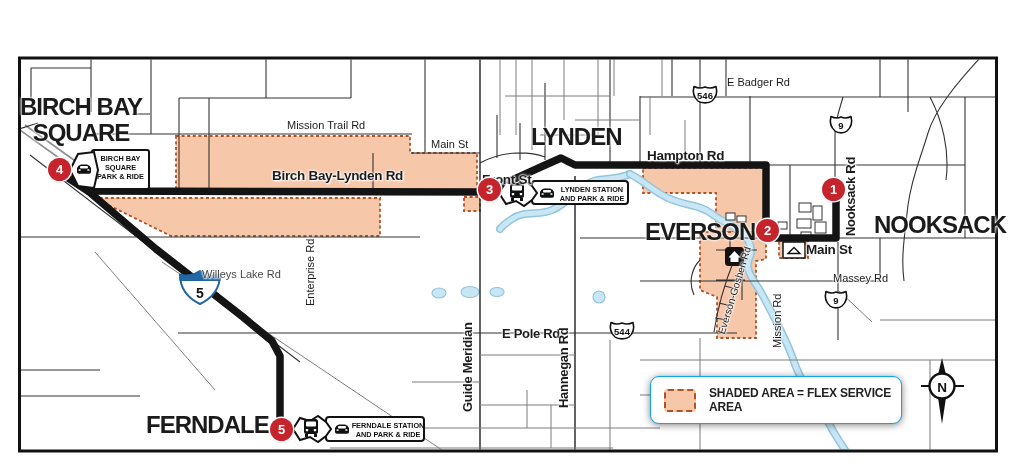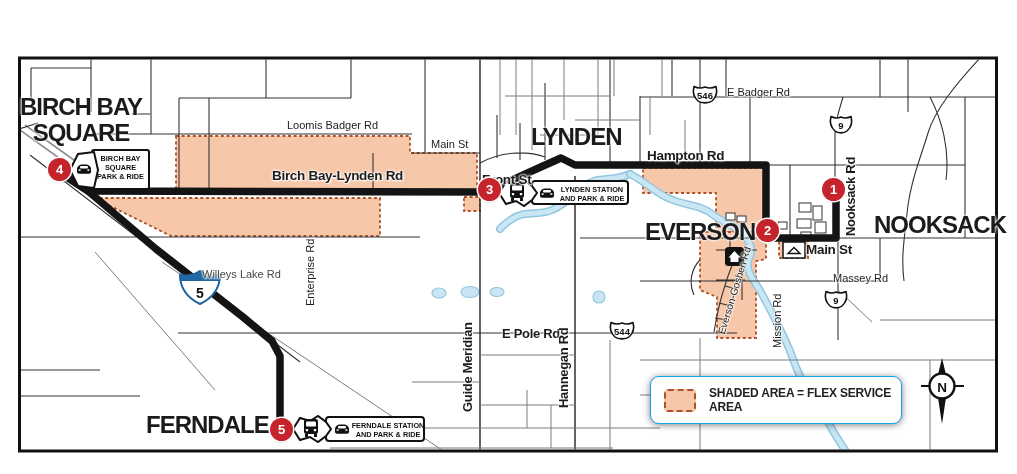--- a/index.html
+++ b/index.html
@@ -217,28 +217,28 @@
 
   <div class="lbl city bb-center" style="left:17px;top:94px;width:128px;">
     <div>BIRCH BAY</div>
     <div>SQUARE</div>
   </div>
   <div class="lbl city" style="left:531px;top:123px;">LYNDEN</div>
   <div class="lbl city" style="left:645px;top:218px;">EVERSON</div>
   <div class="lbl city" style="left:874px;top:211px;">NOOKSACK</div>
   <div class="lbl city" style="left:146px;top:411px;">FERNDALE</div>
 
-  <div class="lbl r11" style="left:287px;top:119px;">Loomis Badger Rd</div>
+  <div class="lbl r11" style="left:287px;top:119px;">Mission Trail Rd</div>
   <div class="lbl r11" style="left:431px;top:138px;">Main St</div>
   <div class="lbl b13" style="left:272px;top:168px;font-size:13.5px;">Birch Bay-Lynden Rd</div>
   <div class="lbl r11" style="left:202px;top:220px;color:#474747;margin-top:48px;">Willeys Lake Rd</div>
   <div class="lbl r11 vert" style="left:304px;top:306px;">Enterprise Rd</div>
   <div class="lbl b13" style="left:482px;top:160px;font-size:13.5px;margin-top:12px;">Front St</div>
   <div class="lbl b13" style="left:647px;top:148px;font-size:13.5px;">Hampton Rd</div>
-  <div class="lbl r11" style="left:727px;top:86px;">E Badger Rd</div>
+  <div class="lbl r11" style="left:727px;top:76px;">E Badger Rd</div>
   <div class="lbl b13 vert" style="left:843px;top:236px;">Nooksack Rd</div>
   <div class="lbl b13" style="left:806px;top:242px;font-size:13.5px;">Main St</div>
   <div class="lbl r11" style="left:793px;top:272px;padding-left:40px;">Massey Rd</div>
   <div class="lbl r11 vert" style="left:771px;top:348px;">Mission Rd</div>
   <div class="lbl tilt" style="left:716px;top:332px;">Everson-Goshen Rd</div>
   <div class="lbl b13" style="left:502px;top:318px;margin-top:8px;">E Pole Rd</div>
   <div class="lbl b13 vert" style="left:460px;top:412px;">Guide Meridian</div>
   <div class="lbl b13 vert" style="left:556px;top:408px;">Hannegan Rd</div>
 
   <div class="stop" style="left:822px;top:178px;">1</div>

